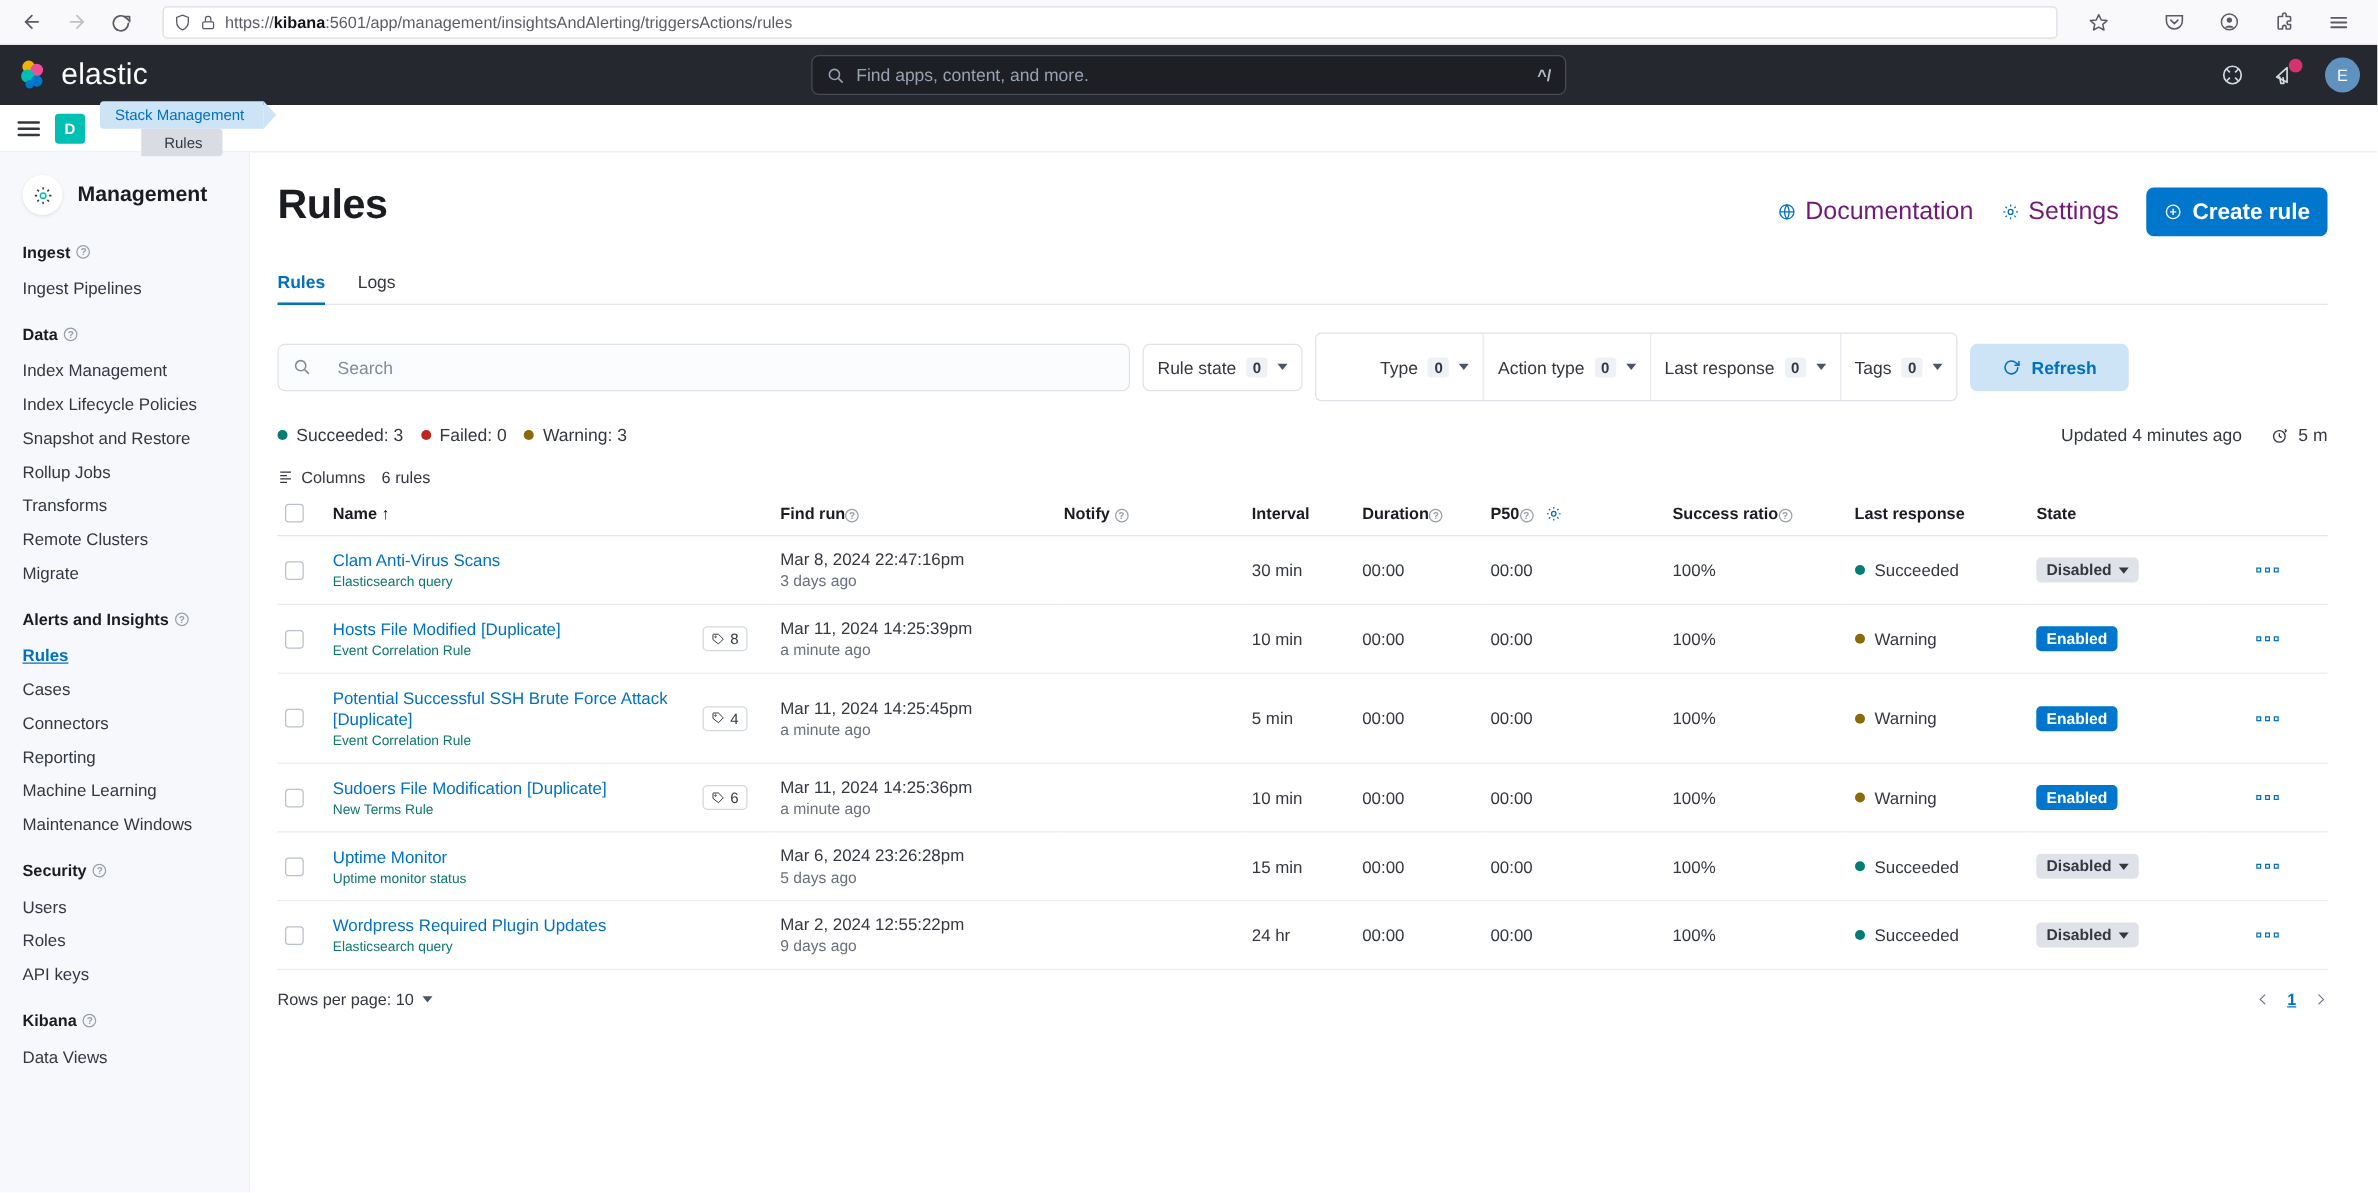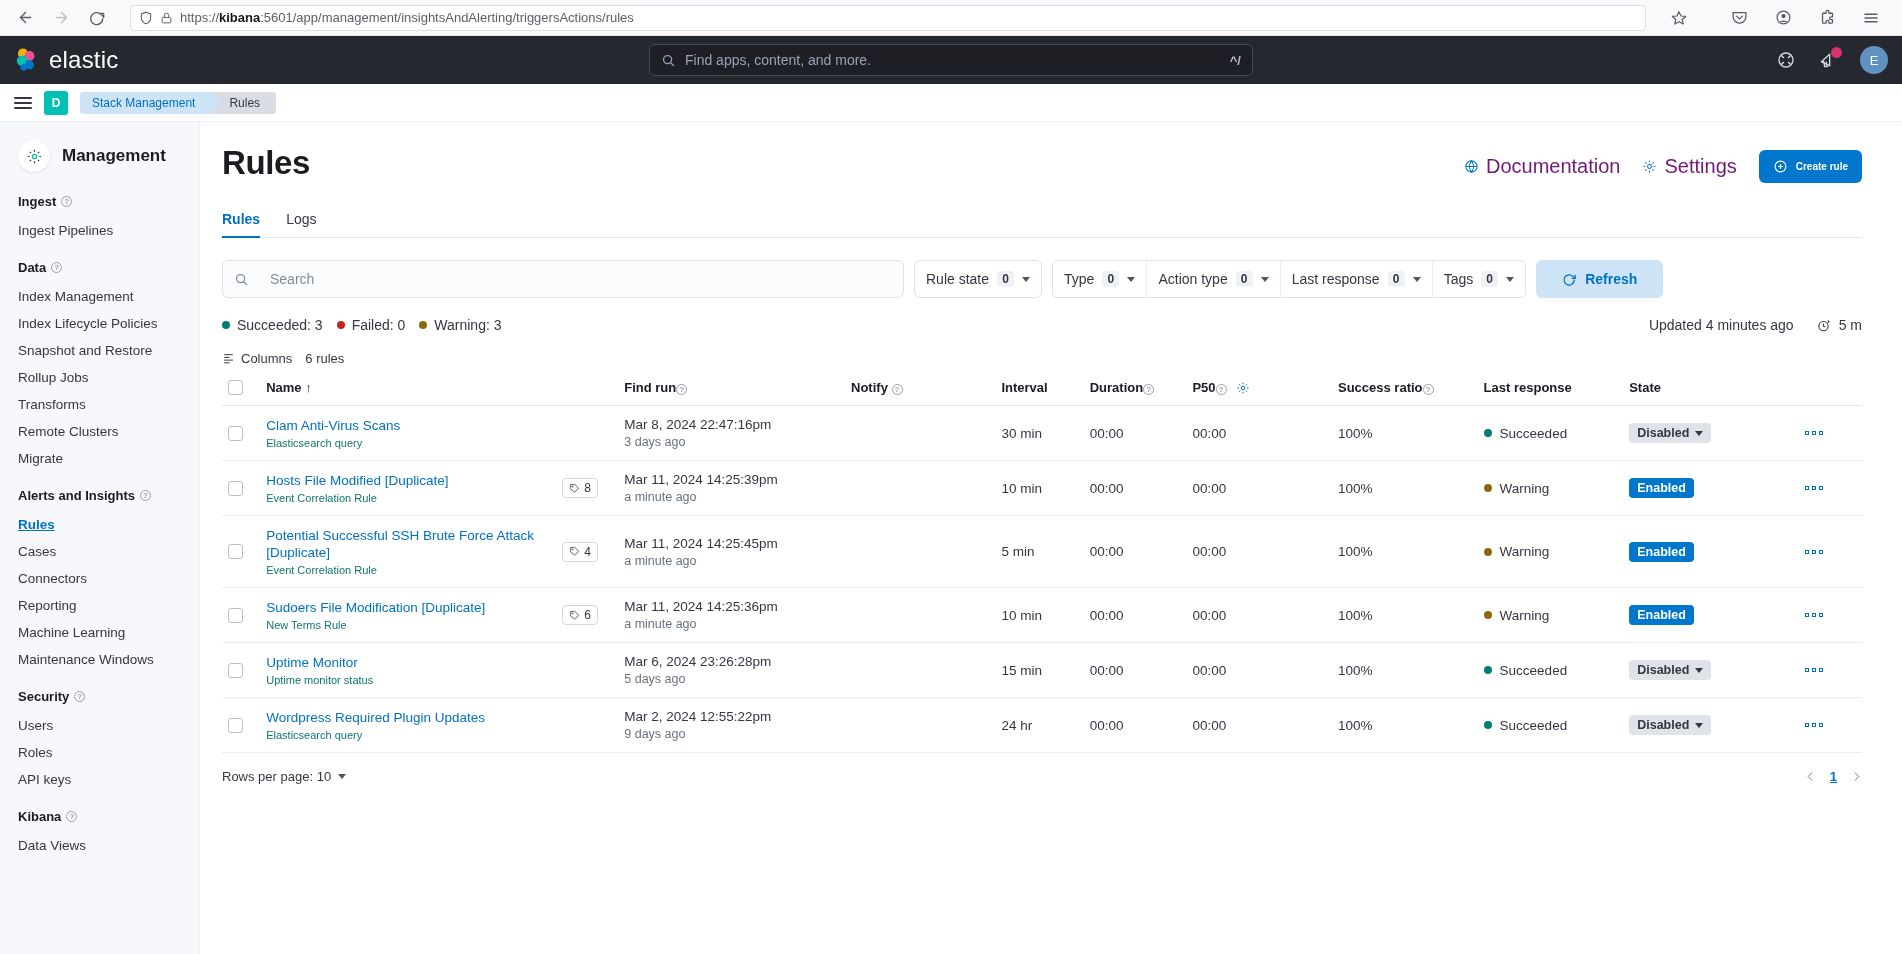--- a/index.html
+++ b/index.html
@@ -61,21 +61,21 @@
   .breadcrumb-bar {
     height: 38px; background: #fff; display: flex; align-items: center;
     padding: 0 14px; gap: 12px; border-bottom: 1px solid #eceff3;
   }
   .hamburger { display: flex; flex-direction: column; gap: 3px; width: 18px; }
   .hamburger span { display: block; height: 2px; background: #343741; border-radius: 1px; }
   .space-badge {
     width: 24px; height: 24px; background: #00bfb3; color: #fff; font-size: 12px;
     font-weight: 700; border-radius: 3px; display: flex; align-items: center; justify-content: center;
   }
-  .crumbs { display: flex; align-items: center; }
+  .crumbs { display: flex; align-items: center; flex-direction: column; }
   .crumb {
     height: 22px; display: flex; align-items: center; font-size: 12px;
     padding: 0 16px 0 12px; position: relative;
   }
   .crumb.first { background: #cce4f5; color: #0071c2; border-radius: 3px 0 0 3px; }
   .crumb.first:after {
     content:""; position:absolute; right:-10px; top:0; width:0; height:0;
     border-top: 11px solid transparent; border-bottom: 11px solid transparent;
     border-left: 10px solid #cce4f5; z-index: 2;
   }
@@ -109,21 +109,21 @@
   }
   .nav-item.active { color: #0071c2; font-weight: 700; text-decoration: underline; }
 
   
   .content { flex: 1; padding: 22px 40px 0 22px; overflow: hidden; position: relative; }
   .page-head { display: flex; align-items: flex-start; }
   .page-title { font-size: 33px; font-weight: 700; color: #1a1c21; letter-spacing: -.4px; }
   .head-actions { margin-left: auto; display: flex; align-items: center; gap: 22px; padding-top: 6px; }
   .link-btn { display: flex; align-items: center; gap: 7px; color: #701a75; font-size: 20px; }
   .primary-btn {
-    background: #0077cc; color: #fff; font-size: 10px; font-weight: 700;
+    background: #0077cc; color: #fff; font-size: 18px; font-weight: 700;
     border-radius: 6px; padding: 9px 14px; display: flex; align-items: center; gap: 8px;
   }
   .page-sub { font-size: 14px; color: #343741; margin-top: 18px; }
 
   .tabs { display: flex; gap: 26px; margin-top: 28px; border-bottom: 1px solid #e3e6ec; }
   .tab { font-size: 14px; color: #343741; padding-bottom: 10px; position: relative; }
   .tab.active { color: #0071c2; font-weight: 700; }
   .tab.active:after {
     content: ""; position: absolute; left: 0; right: 0; bottom: -1px; height: 2px; background: #0071c2;
   }
@@ -131,21 +131,21 @@
   .filter-row { display: flex; align-items: center; gap: 10px; margin-top: 22px; }
   .search-box {
     flex: 1; max-width: 682px; height: 38px; border: 1px solid #dfe2e8; border-radius: 6px;
     background: #fbfcfd; display: flex; align-items: center; gap: 21px; padding: 0 11px;
   }
   .search-box .ph { color: #818c99; font-size: 14px; }
   .filter-btn {
     height: 38px; border: 1px solid #dfe2e8; border-radius: 6px; background: #fff;
     display: flex; align-items: center; gap: 8px; padding: 0 11px; font-size: 14px; color: #343741;
   }
-  .filter-group { display: flex; height: 38px; border: 1px solid #dfe2e8; border-radius: 5px; background: #fff; }
+  .filter-group { display: flex; height: 55px; border: 1px solid #dfe2e8; border-radius: 5px; background: #fff; padding-left: 40px; }
   .filter-group .fg-item {
     display: flex; align-items: center; gap: 8px; padding: 0 11px; font-size: 14px; color: #343741;
     border-right: 1px solid #e8ebf0;
   }
   .filter-group .fg-item:last-child { border-right: none; }
   .count-pill {
     background: #eef1f6; color: #343741; font-size: 12px; font-weight: 700;
     border-radius: 3px; padding: 1px 5px; min-width: 17px; text-align: center;
   }
   .chev { width: 0; height: 0; border-left: 4px solid transparent; border-right: 4px solid transparent;

